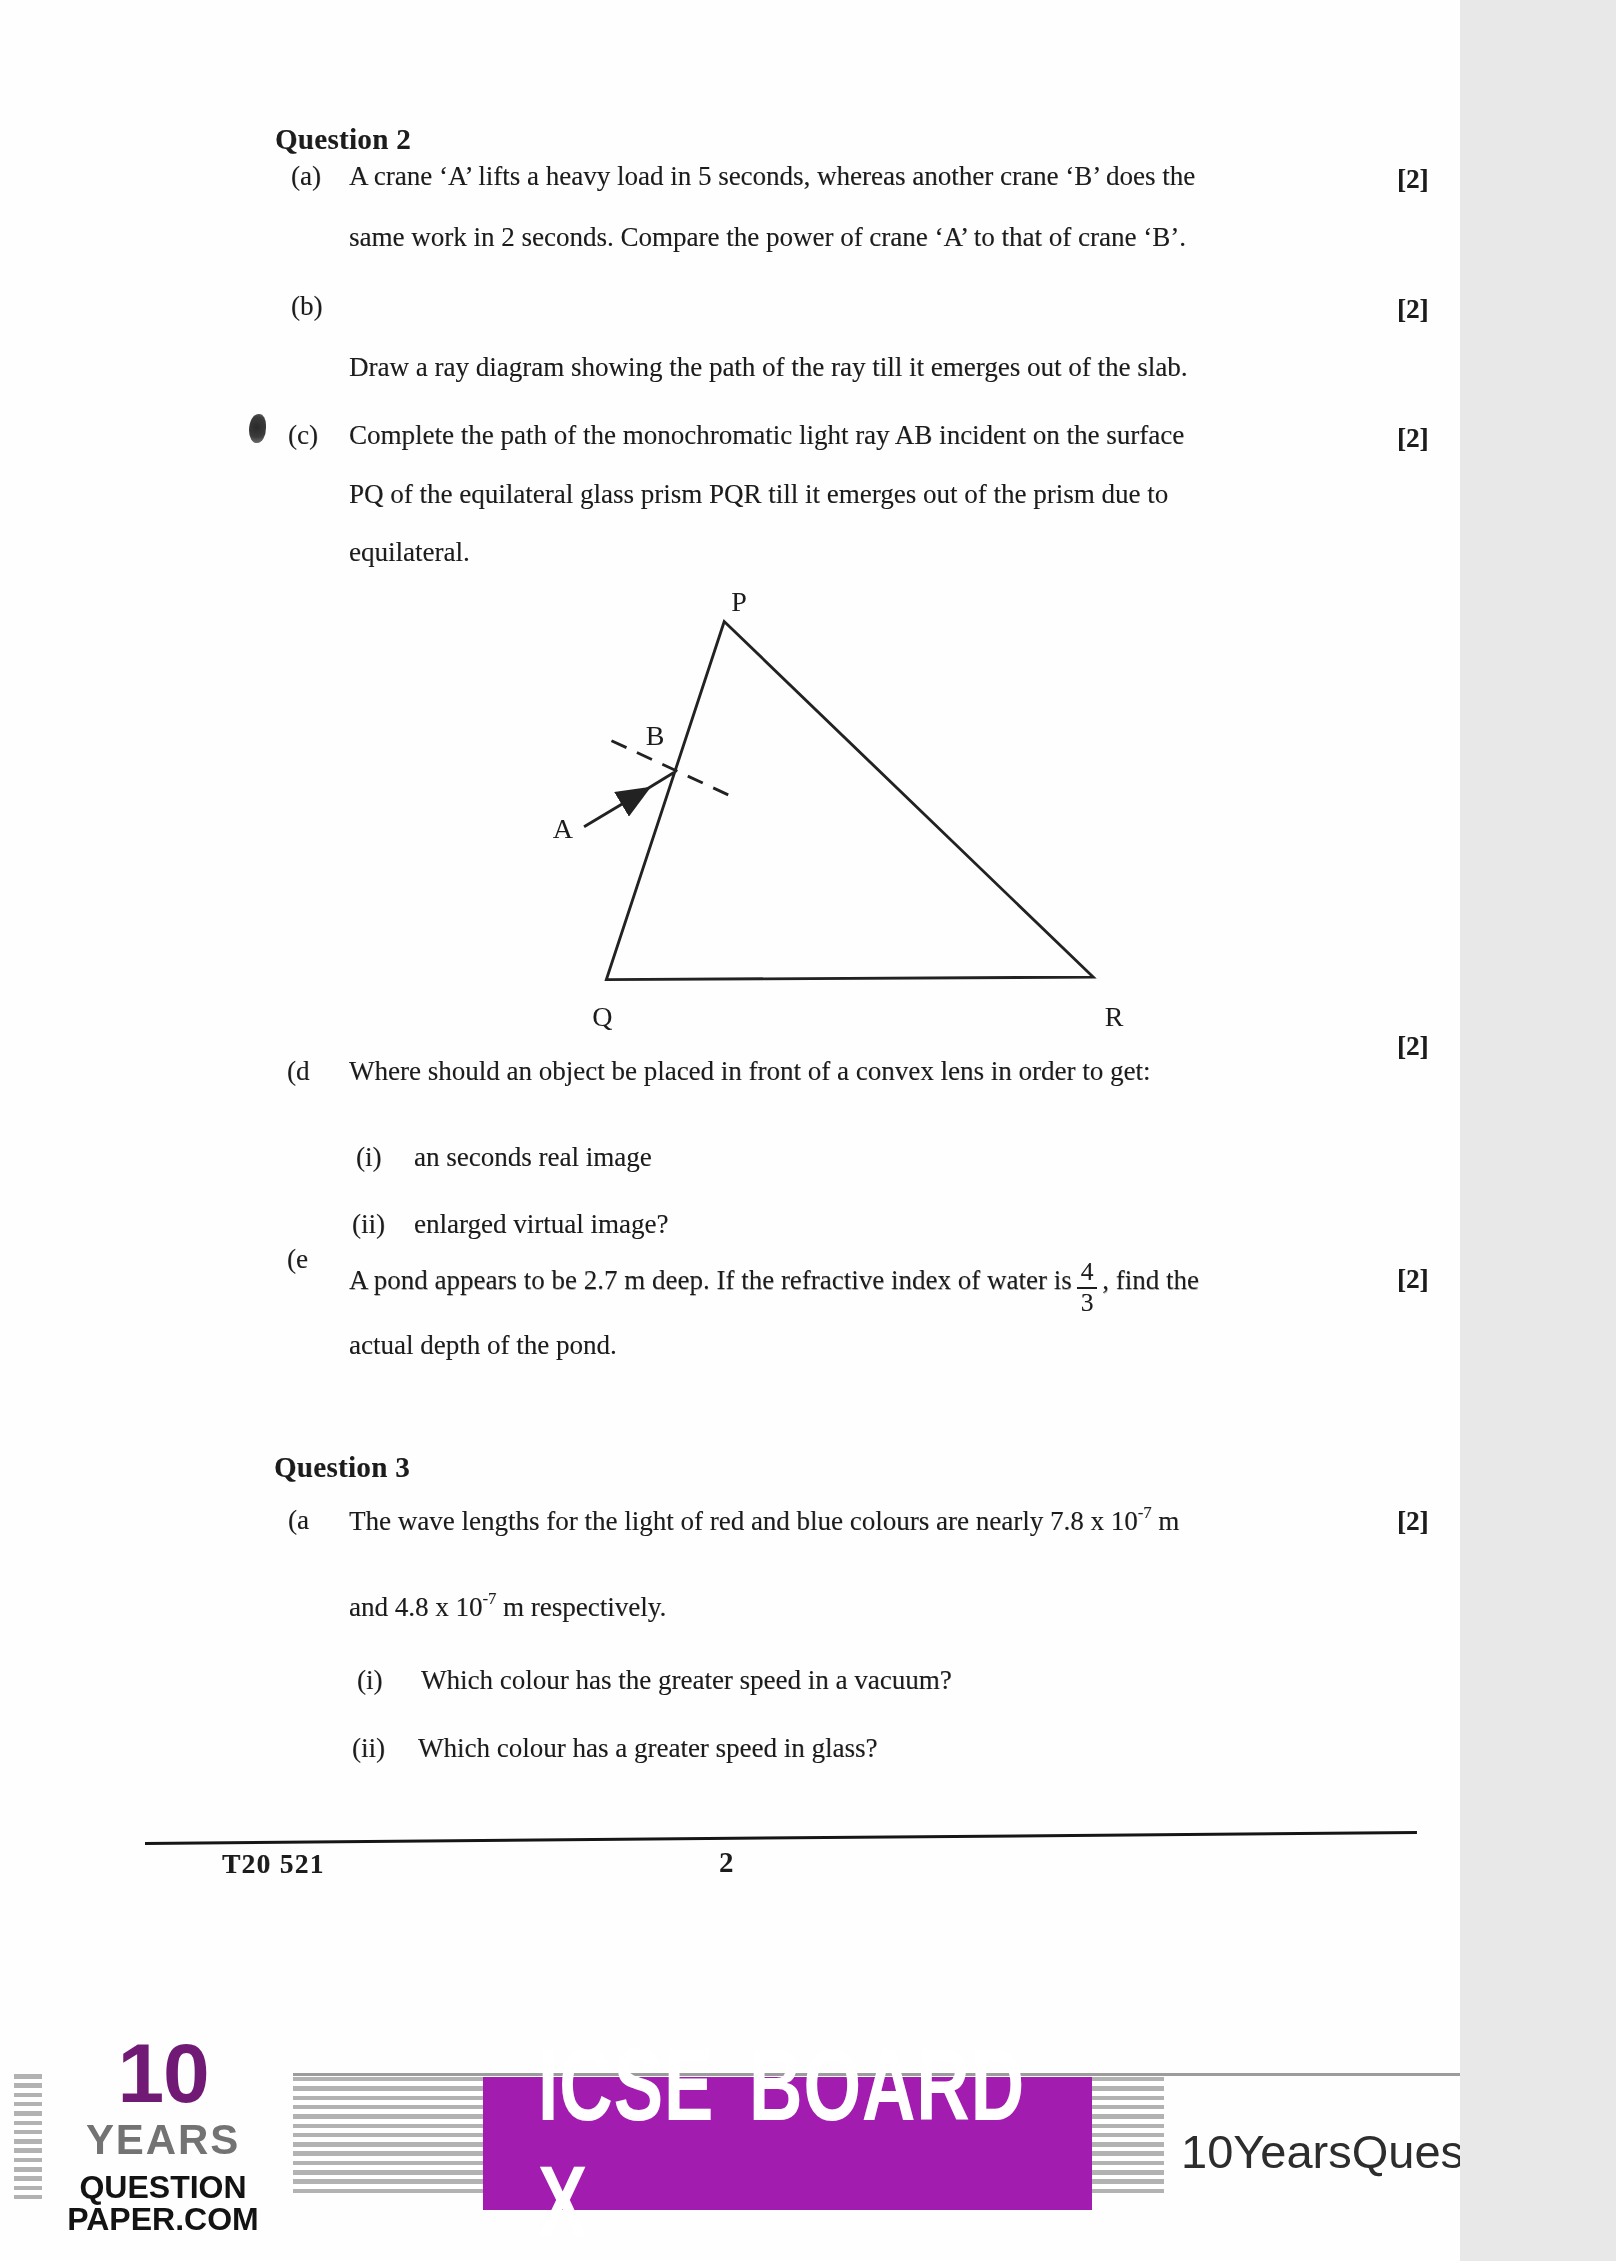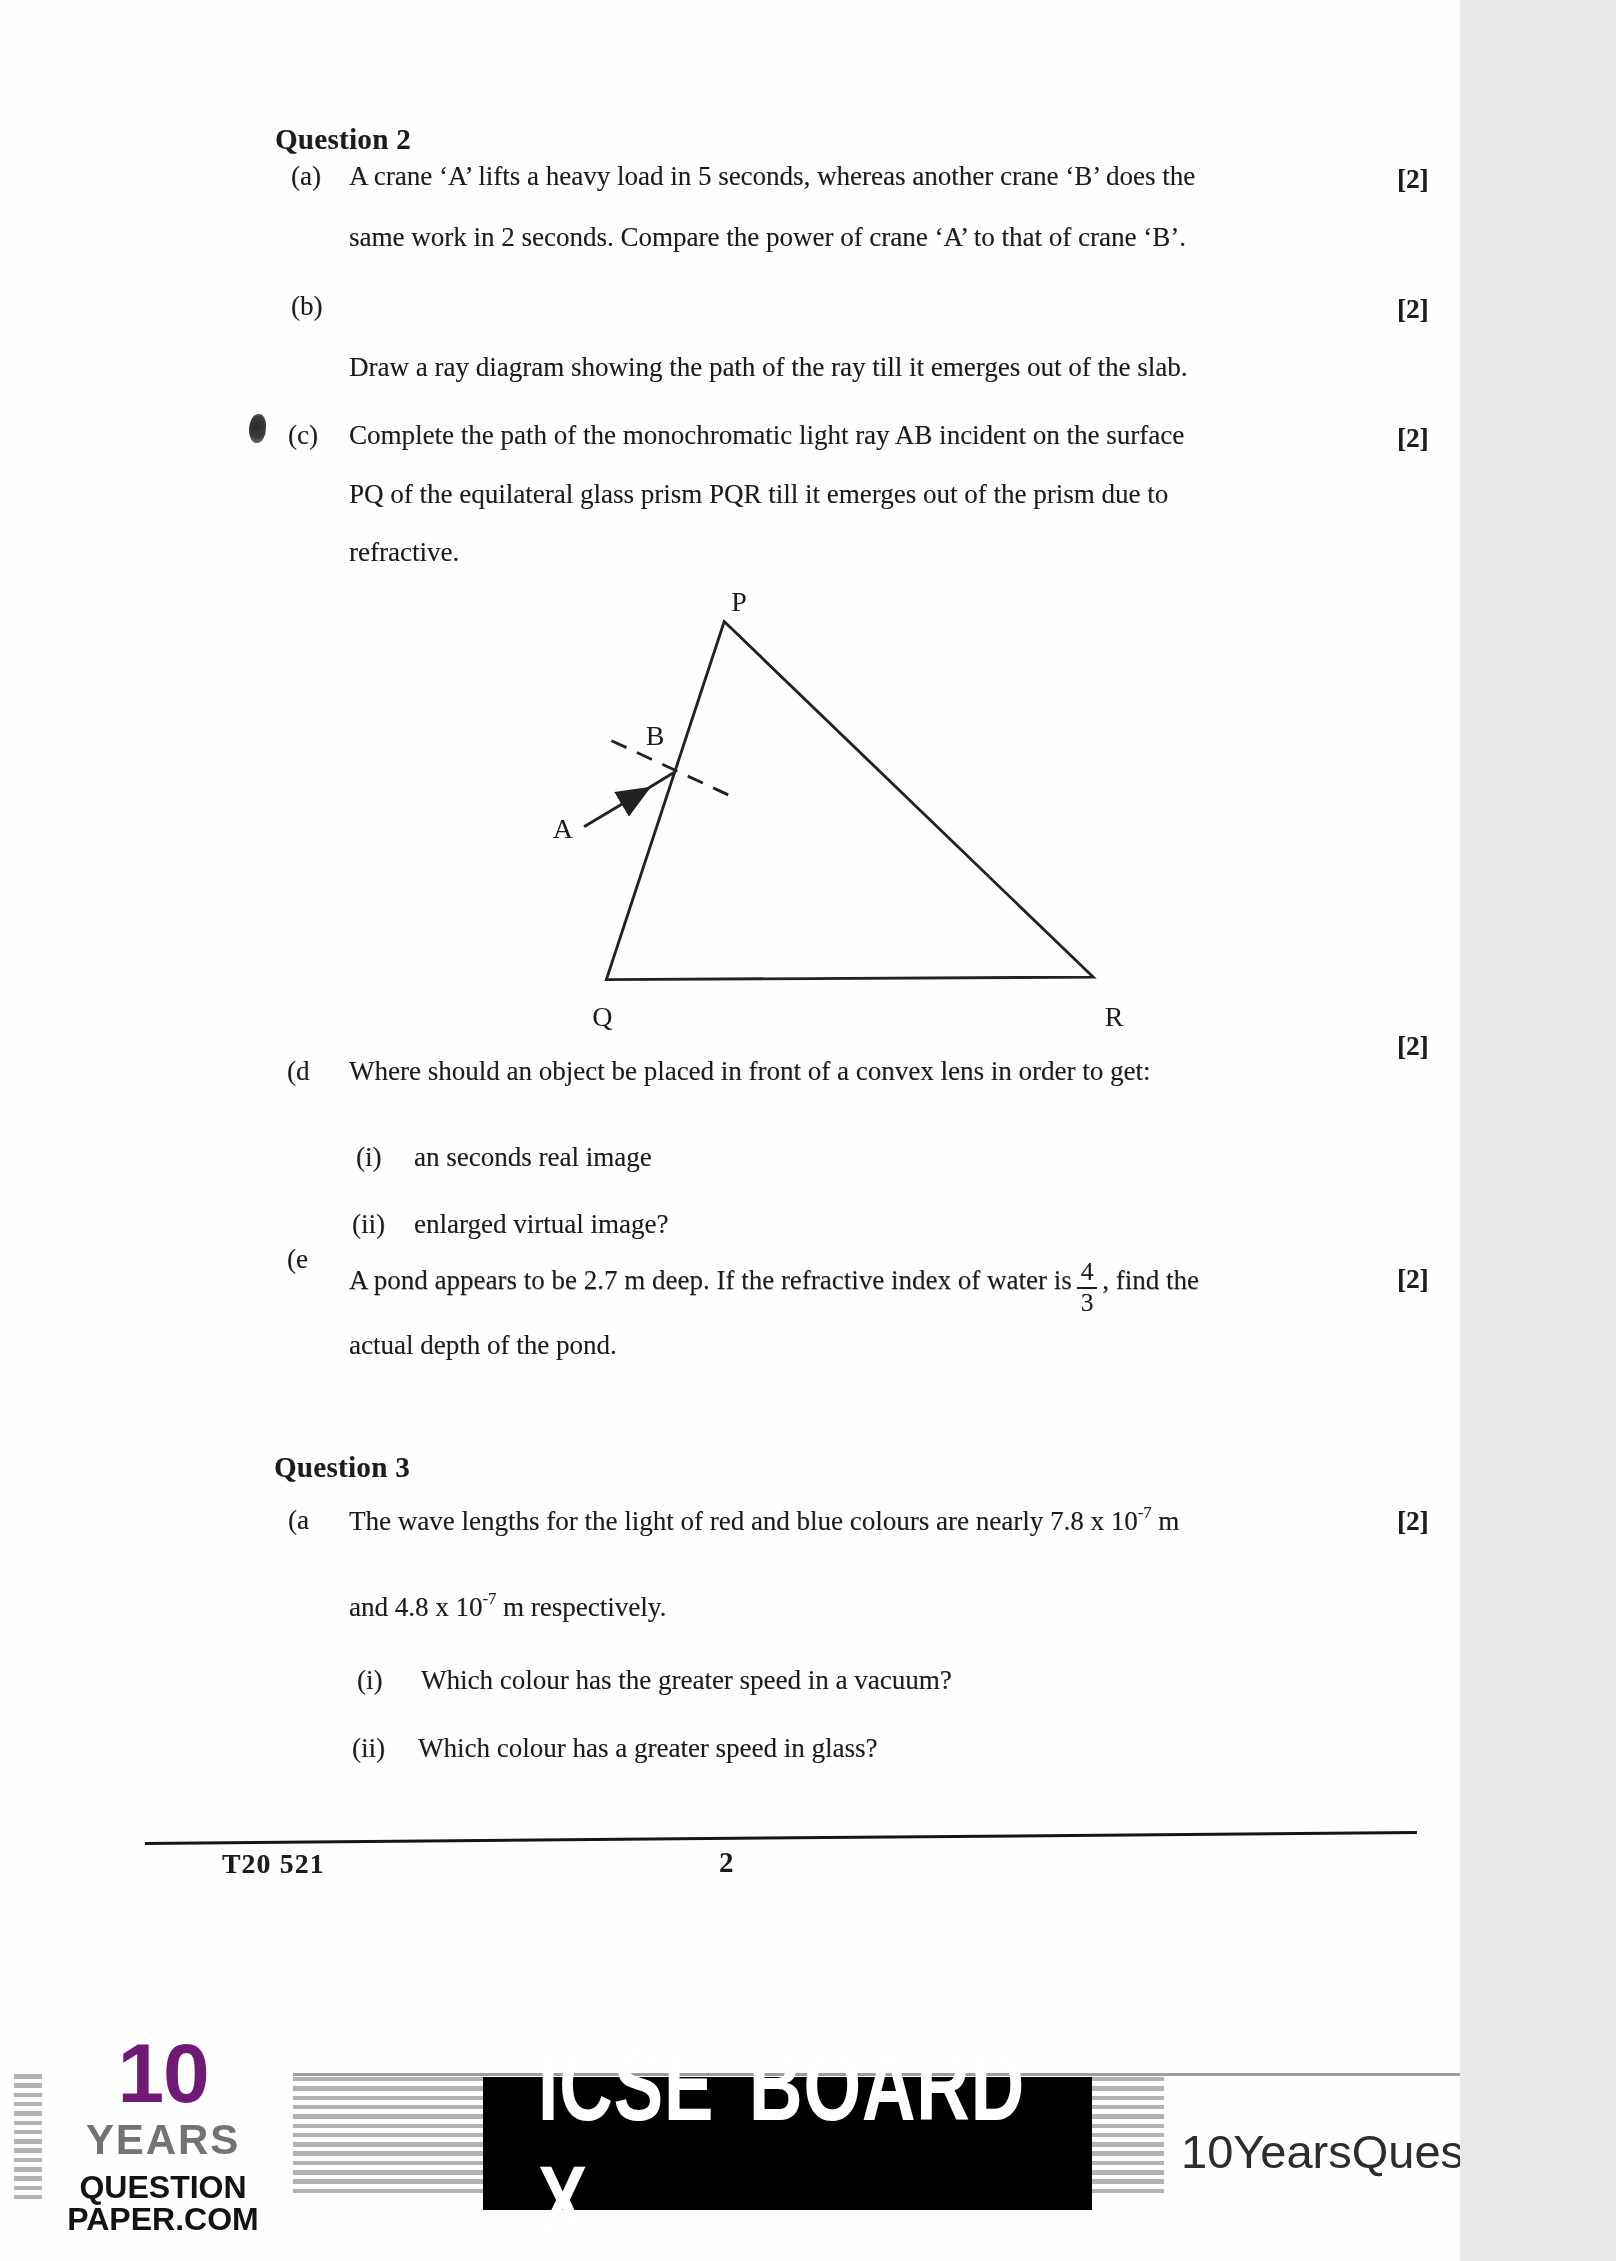--- a/index.html
+++ b/index.html
@@ -15,21 +15,21 @@
   sup{font-size:16.6px;vertical-align:11.5px;letter-spacing:0;}
   .smudge{position:absolute;width:16.6px;height:29px;border-radius:60% 40% 55% 45%;
           background:radial-gradient(circle at 45% 45%, #2a2a2a 0%, #3c3c3c 55%, #6b6b6b 85%, transparent 100%);}
   .rule{position:absolute;height:2.6px;background:#161616;transform:rotate(-0.5deg);transform-origin:left center;}
   .footer-code{font-size:27.4px;font-weight:700;letter-spacing:1.3px;text-shadow:0.4px 0.4px 0 rgba(25,25,25,0.5);}
   .pagenum{font-size:29px;font-weight:700;}
   
   .sans{font-family:"Liberation Sans", sans-serif;}
   .stripes{position:absolute;background:repeating-linear-gradient(to bottom,#b2b2b2 0px,#b2b2b2 4.5px,#ffffff 4.5px,#ffffff 9.3px);}
   .thinline{position:absolute;height:3.2px;background:#9c9c9c;}
-  .banner{position:absolute;background:#000000;display:flex;align-items:center;justify-content:center;}
+  .banner{position:absolute;background:#a21caf;display:flex;align-items:center;justify-content:center;}
   .banner-text{color:#ffffff;font-family:"Liberation Sans", sans-serif;font-weight:800;
                font-size:91px;letter-spacing:0.6px;word-spacing:16.6px;transform:scale(0.82,1.12);}
   .logo{position:absolute;left:36px;top:2031px;width:254px;text-align:center;line-height:1;}
   .logo-10{font-weight:800;font-size:84px;letter-spacing:-1.3px;}
   .logo-years{font-weight:700;font-size:42px;letter-spacing:1.9px;color:#737373;margin-top:3.8px;}
   .logo-qp{font-weight:700;font-size:32px;letter-spacing:0px;color:#131313;margin-top:10.2px;}
   .site{font-size:47px;font-weight:500;color:#2d2d2d;letter-spacing:0px;}
   svg text{font-family:"Liberation Serif", serif;font-size:44px;fill:#1c1c1c;}
 </style>
 </head>
@@ -45,21 +45,21 @@
   <div class="abs marks" style="left:1397px;top:164px;">[2]</div>
 
   <div class="abs doc" style="left:291px;top:291px;">(b)</div>
   <div class="abs doc" style="left:349px;top:352px;">Draw a ray diagram showing the path of the ray till it emerges out of the slab.</div>
   <div class="abs marks" style="left:1397px;top:294px;">[2]</div>
 
   <div class="smudge" style="left:249px;top:414px;"></div>
   <div class="abs doc" style="left:288px;top:420px;">(c)</div>
   <div class="abs doc" style="left:349px;top:420px;">Complete the path of the monochromatic light ray AB incident on the surface</div>
   <div class="abs doc" style="left:349px;top:479px;">PQ of the equilateral glass prism PQR till it emerges out of the prism due to</div>
-  <div class="abs doc" style="left:349px;top:537px;">refractive.</div>
+  <div class="abs doc" style="left:349px;top:537px;">equilateral.</div>
   <div class="abs marks" style="left:1397px;top:423px;">[2]</div>
 
   <svg class="abs" style="left:536px;top:561px;" width="625" height="497" viewBox="840 880 980 780">
     <defs>
       <marker id="arrow" markerWidth="12" markerHeight="10" refX="6" refY="5" orient="auto" markerUnits="strokeWidth">
         <path d="M0,0 L12,5 L0,10 z" fill="#222"></path>
       </marker>
     </defs>
     <polygon points="1135,975 950,1537 1714,1533" fill="none" stroke="#222" stroke-width="4.5"></polygon>
     <line x1="915" y1="1297" x2="997" y2="1248" stroke="#222" stroke-width="4.5" marker-end="url(#arrow)"></line>

